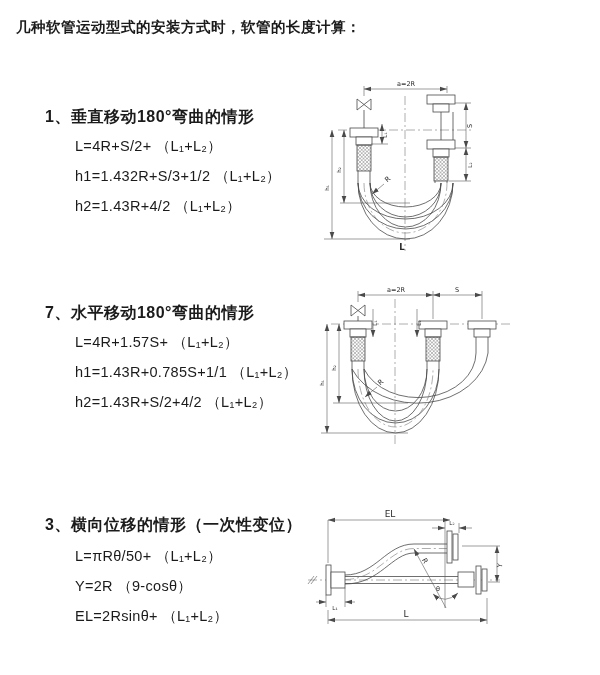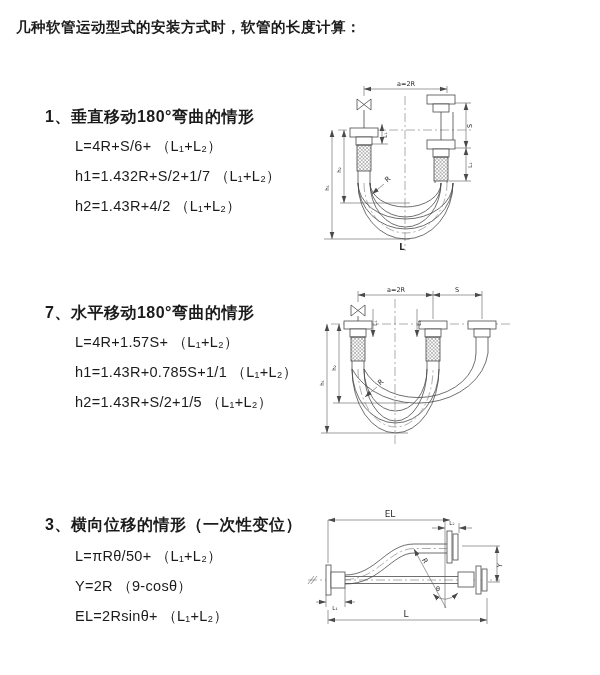--- a/index.html
+++ b/index.html
@@ -19,28 +19,28 @@
   .t9{font-size:9px;} .t8b{font-size:8.5px;font-weight:bold;}
 </style>
 </head>
 <body>
 
 <div>
 
   <div class="abs title">几种软管运动型式的安装方式时，软管的长度计算：</div>
 
   <div class="abs sec-heading" style="left:45px;top:107px">1、垂直移动180°弯曲的情形</div>
-  <div class="abs formula" style="left:75px;top:137px">L=4R+S/6+ （L₁+L₂）</div>
-  <div class="abs formula" style="left:75px;top:167px">h1=1.432R+S/2+1/7 （L₁+L₂）</div>
+  <div class="abs formula" style="left:75px;top:137px">L=4R+S/2+ （L₁+L₂）</div>
+  <div class="abs formula" style="left:75px;top:167px">h1=1.432R+S/3+1/2 （L₁+L₂）</div>
   <div class="abs formula" style="left:75px;top:197px">h2=1.43R+4/2 （L₁+L₂）</div>
 
   <div class="abs sec-heading" style="left:45px;top:303px">7、水平移动180°弯曲的情形</div>
   <div class="abs formula" style="left:75px;top:333px">L=4R+1.57S+ （L₁+L₂）</div>
   <div class="abs formula" style="left:75px;top:363px">h1=1.43R+0.785S+1/1 （L₁+L₂）</div>
-  <div class="abs formula" style="left:75px;top:393px">h2=1.43R+S/2+1/5 （L₁+L₂）</div>
+  <div class="abs formula" style="left:75px;top:393px">h2=1.43R+S/2+4/2 （L₁+L₂）</div>
 
   <div class="abs sec-heading" style="left:45px;top:515px">3、横向位移的情形（一次性变位）</div>
   <div class="abs formula" style="left:75px;top:547px">L=πRθ/50+ （L₁+L₂）</div>
   <div class="abs formula" style="left:75px;top:577px">Y=2R （9-cosθ）</div>
   <div class="abs formula" style="left:75px;top:607px">EL=2Rsinθ+ （L₁+L₂）</div>
 
   <svg style="left:318px;top:78px" width="175" height="180" viewBox="0 0 175 180">
     <defs>
       <marker id="a1" markerWidth="9" markerHeight="8" refX="7" refY="3" orient="auto-start-reverse" markerUnits="userSpaceOnUse">
         <path d="M0,0.7 L7,3 L0,5.3 Z" fill="#4a4a4a"></path>

